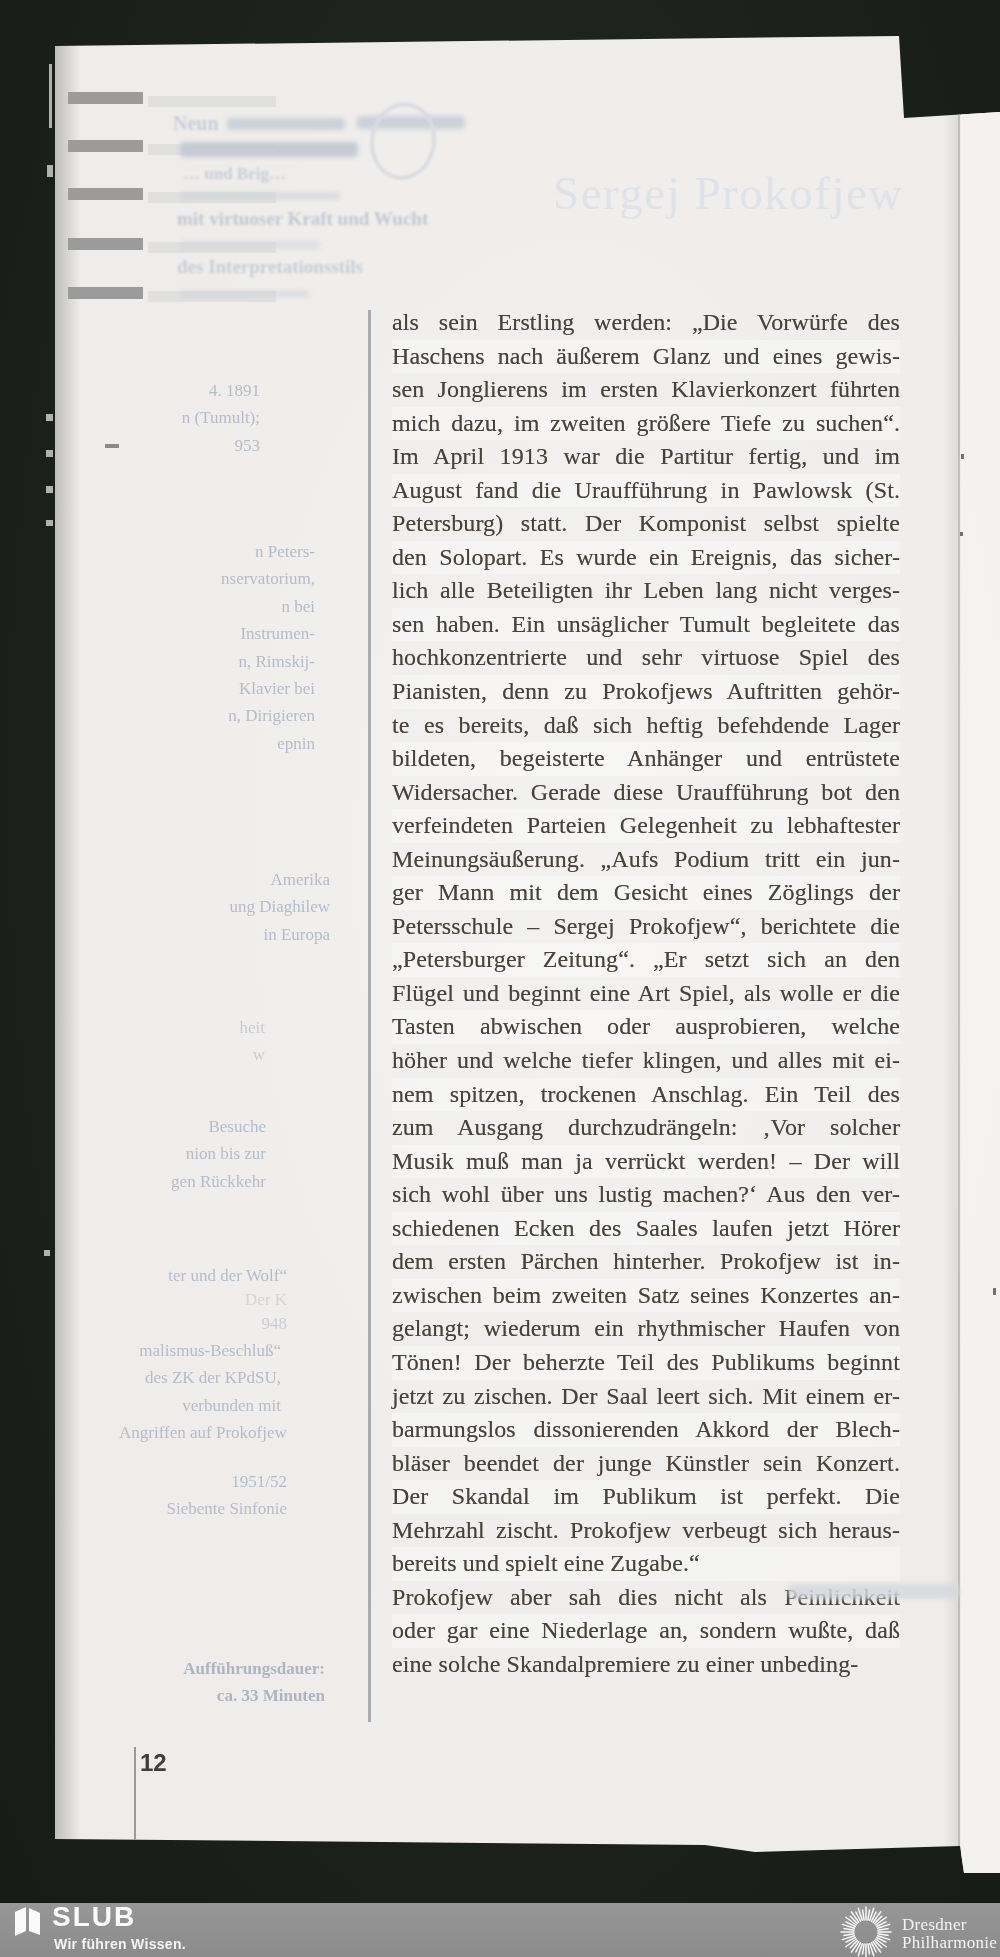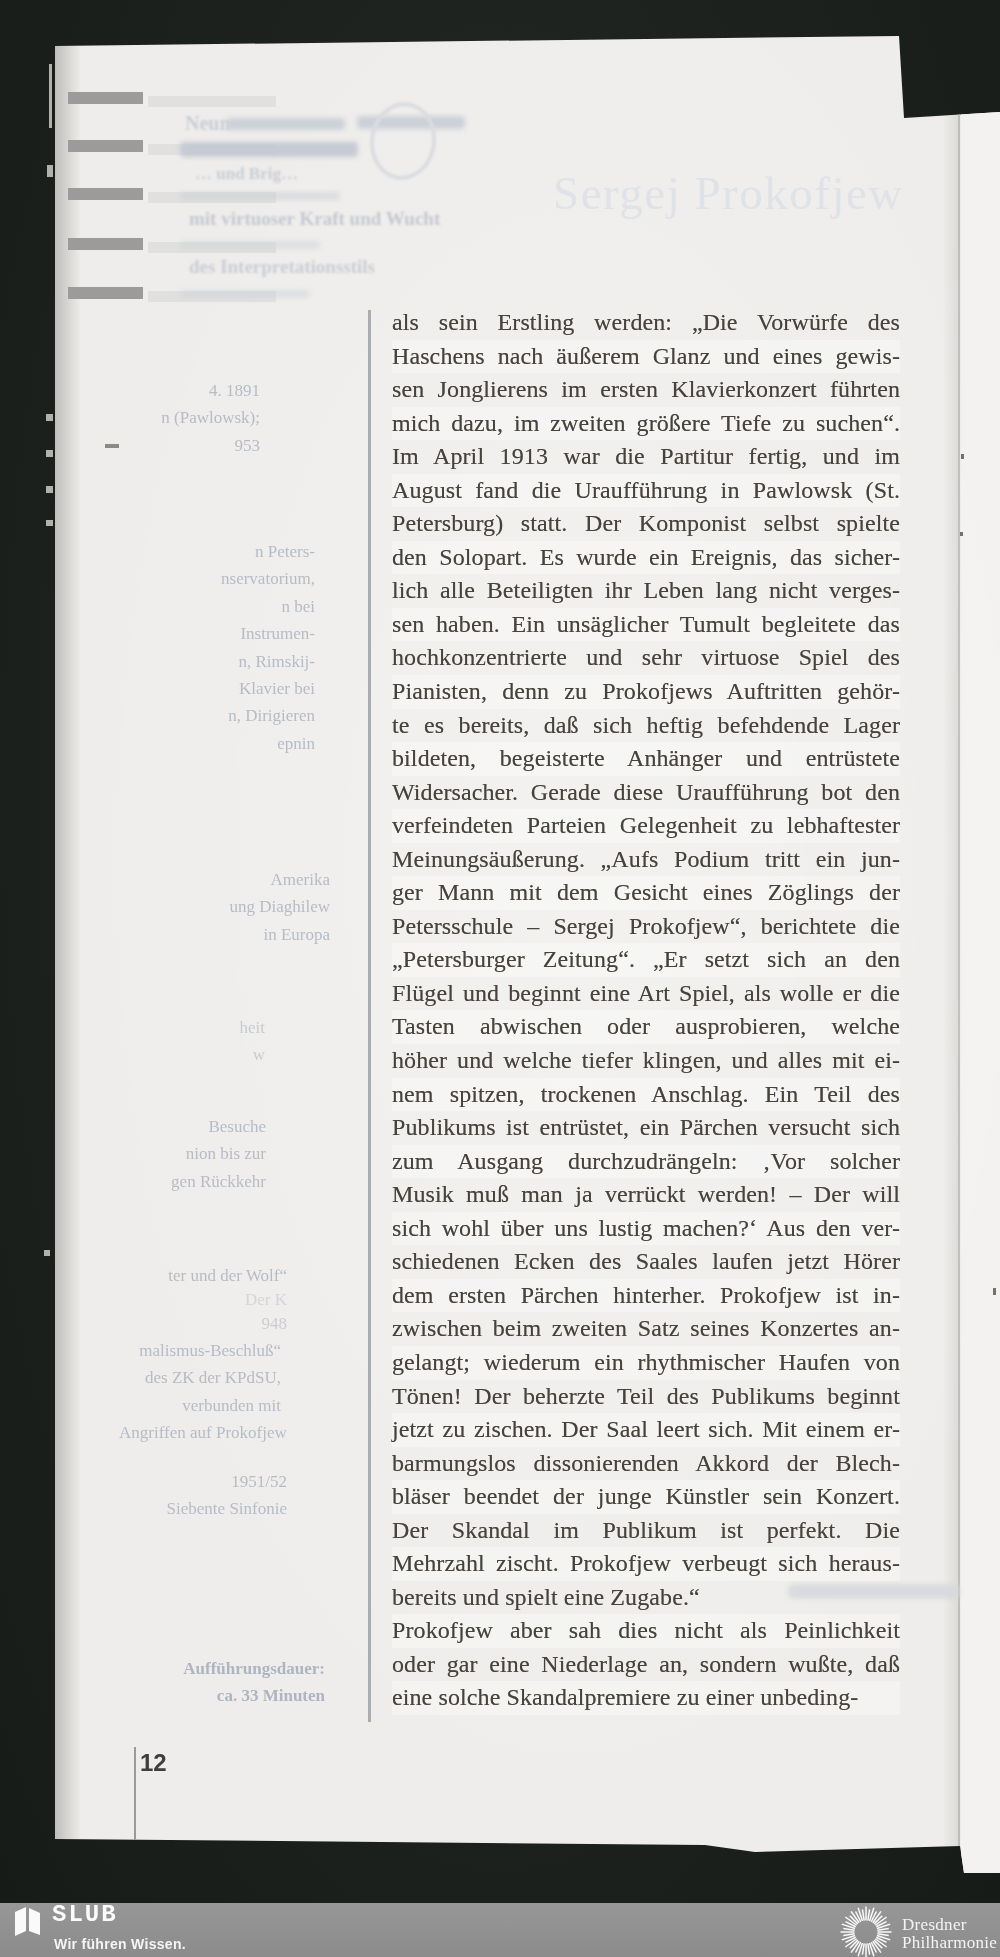--- a/index.html
+++ b/index.html
@@ -24,21 +24,21 @@
   .edge-strip{left:906px;top:76px;width:39px;height:1761px;background:#f3f2f0;}
 
   
   .regbar{left:13px;width:75px;height:12px;background:#9b9b9b;}
   .ghostbar{left:93px;width:128px;height:11px;background:#e0e0de;}
 
   
   .tick{background:#cbcbc8;opacity:.85;}
 
   
-  .bleed{color:#c9cdd6;filter:blur(1.2px);white-space:nowrap;font-weight:600;margin-left:12px;}
+  .bleed{color:#c9cdd6;filter:blur(1.2px);white-space:nowrap;font-weight:600;}
   .sm{background:#ccd0d7;border-radius:4px;filter:blur(2.6px);}
   .stamp{left:315px;top:66px;width:58px;height:70px;border:4px solid #dadce0;border-radius:50%;filter:blur(1.2px);transform:rotate(8deg);}
 
   
   .ghost-title{
     left:498px;top:130px;font-size:47px;letter-spacing:1.5px;color:#dfe2e7;
     filter:blur(.6px);white-space:nowrap;
   }
 
   
@@ -72,21 +72,21 @@
   .speck{background:#74716c;}
   .right-smudge{left:733px;top:1548px;width:172px;height:15px;background:#d6d8dc;border-radius:6px;filter:blur(2.5px);opacity:.85;}
 
   
   .pagenum{left:85px;top:1713px;font-size:24px;font-weight:bold;color:#3f3e3c;font-family:"Liberation Sans",sans-serif;}
   .pagenum-rule{left:79px;top:1711px;width:2px;height:99px;background:#9a9a98;}
 
   
   #footerbar{left:0;top:1903px;width:1000px;height:54px;
     background:linear-gradient(180deg,#979797,#8b8b8b);}
-  .slub-word{left:52px;top:1901px;font-size:24px;font-weight:bold;color:#fbfbfb;letter-spacing:2px;font-family:Liberation Mono, monospace;}
+  .slub-word{left:52px;top:1901px;font-size:28px;font-weight:bold;color:#fbfbfb;letter-spacing:2px;font-family:Liberation Sans, sans-serif;}
   .slub-tag{left:54px;top:1936px;font-size:14px;font-weight:bold;color:#f5f5f5;font-family:"Liberation Sans",sans-serif;letter-spacing:.3px;}
   .book-icon{left:13px;top:1906px;}
   .sun-icon{left:838px;top:1904px;}
   .orch{left:902px;color:#f5f5f5;font-size:17px;letter-spacing:.3px;font-family:"Liberation Serif",serif;white-space:nowrap;}
   .orch1{top:1915px;}
   .orch2{top:1933px;}
 </style>
 </head>
 <body>
 
@@ -149,21 +149,20 @@
       <div class="bodyline">Widersacher. Gerade diese Uraufführung bot den</div>
       <div class="bodyline">verfeindeten Parteien Gelegenheit zu lebhaftester</div>
       <div class="bodyline">Meinungsäußerung. „Aufs Podium tritt ein jun-</div>
       <div class="bodyline">ger Mann mit dem Gesicht eines Zöglings der</div>
       <div class="bodyline">Petersschule – Sergej Prokofjew“, berichtete die</div>
       <div class="bodyline">„Petersburger Zeitung“. „Er setzt sich an den</div>
       <div class="bodyline">Flügel und beginnt eine Art Spiel, als wolle er die</div>
       <div class="bodyline">Tasten abwischen oder ausprobieren, welche</div>
       <div class="bodyline">höher und welche tiefer klingen, und alles mit ei-</div>
       <div class="bodyline">nem spitzen, trockenen Anschlag. Ein Teil des</div>
-      <div class="bodyline">Publikums ist entrüstet, ein Pärchen versucht sich</div>
       <div class="bodyline">zum Ausgang durchzudrängeln: ‚Vor solcher</div>
       <div class="bodyline">Musik muß man ja verrückt werden! – Der will</div>
       <div class="bodyline">sich wohl über uns lustig machen?‘ Aus den ver-</div>
       <div class="bodyline">schiedenen Ecken des Saales laufen jetzt Hörer</div>
       <div class="bodyline">dem ersten Pärchen hinterher. Prokofjew ist in-</div>
       <div class="bodyline">zwischen beim zweiten Satz seines Konzertes an-</div>
       <div class="bodyline">gelangt; wiederum ein rhythmischer Haufen von</div>
       <div class="bodyline">Tönen! Der beherzte Teil des Publikums beginnt</div>
       <div class="bodyline">jetzt zu zischen. Der Saal leert sich. Mit einem er-</div>
       <div class="bodyline">barmungslos dissonierenden Akkord der Blech-</div>
@@ -171,21 +170,21 @@
       <div class="bodyline">Der Skandal im Publikum ist perfekt. Die</div>
       <div class="bodyline">Mehrzahl zischt. Prokofjew verbeugt sich heraus-</div>
       <div class="bodyline flush">bereits und spielt eine Zugabe.“</div>
       <div class="bodyline">Prokofjew aber sah dies nicht als Peinlichkeit</div>
       <div class="bodyline">oder gar eine Niederlage an, sondern wußte, daß</div>
       <div class="bodyline flush">eine solche Skandalpremiere zu einer unbeding-</div>
     </div>
 
   <div class="mg g-birth">
       <div class="mgl">4. 1891</div>
-      <div class="mgl">n (Pawlowsk);</div>
+      <div class="mgl">n (Tumult);</div>
       <div class="mgl">953</div>
     </div>
   <div class="mg g-edu">
       <div class="mgl">n Peters-</div>
       <div class="mgl">nservatorium,</div>
       <div class="mgl">n bei</div>
       <div class="mgl">Instrumen-</div>
       <div class="mgl">n, Rimskij-</div>
       <div class="mgl">Klavier bei</div>
       <div class="mgl">n, Dirigieren</div>

